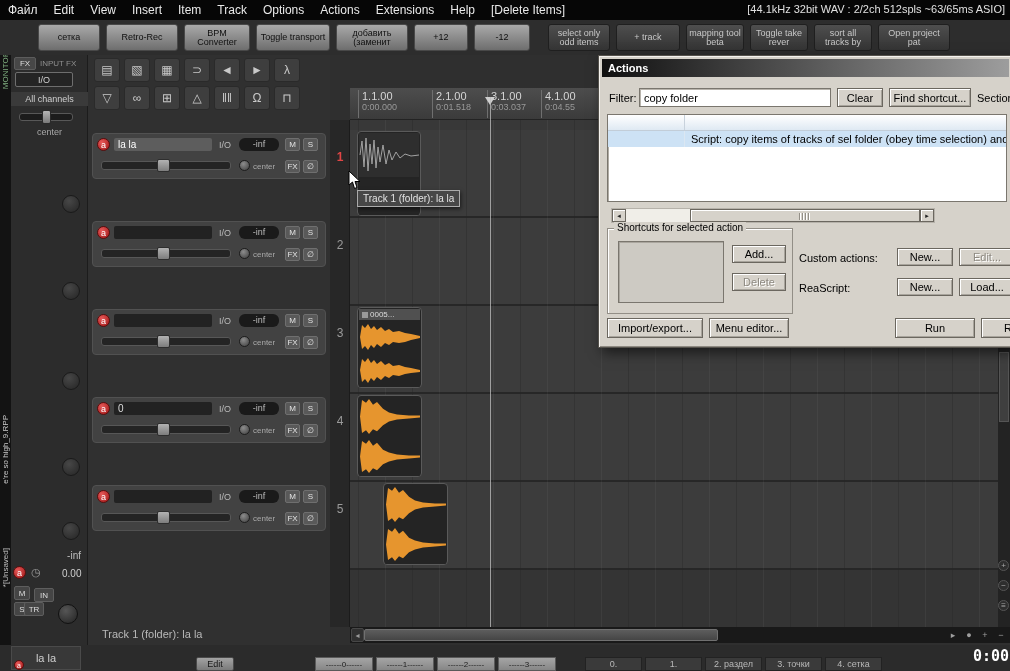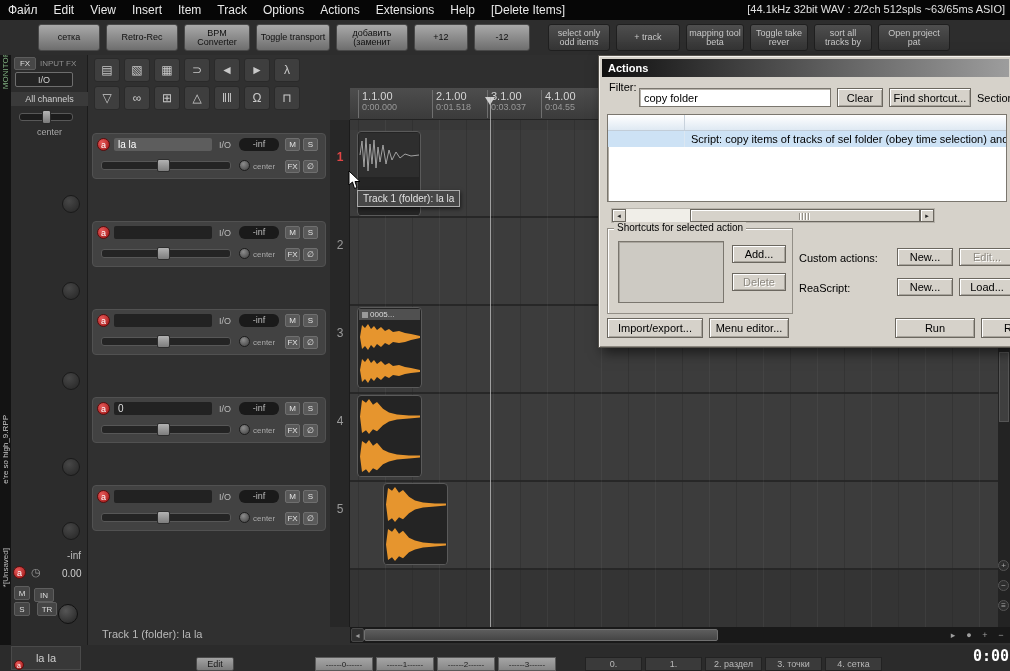--- a/index.html
+++ b/index.html
@@ -239,21 +239,21 @@
     <div class="mknob" style="top:317px"></div>
     <div class="mknob" style="top:403px"></div>
     <div class="mknob" style="top:467px"></div>
     <div class="minf">-inf</div>
     <div class="rec" style="position:absolute;left:2px;top:511px">a</div>
     <div class="mclock">◷</div>
     <div class="mgain">0.00</div>
     <div class="msq" style="left:3px;top:531px">M</div>
     <div class="msq" style="left:3px;top:547px">S</div>
     <div class="msq" style="left:23px;top:533px;width:20px">IN</div>
-    <div class="msq" style="left:26px;top:547px;width:20px">TR</div>
+    <div class="msq" style="left:13px;top:547px;width:20px">TR</div>
     <div class="mbigknob"></div>
   </div>
 
   <div class="tcp">
     <div class="tcp-tools">
       <button class="ticon">▤</button>
       <button class="ticon">▧</button>
       <button class="ticon">▦</button>
       <button class="ticon">⊃</button>
       <button class="ticon">◄</button>
@@ -467,21 +467,21 @@
     <div class="modetab" style="left:585px">0.</div>
     <div class="modetab" style="left:645px">1.</div>
     <div class="modetab" style="left:705px">2. раздел</div>
     <div class="modetab" style="left:765px">3. точки</div>
     <div class="modetab" style="left:825px">4. сетка</div>
     <div class="timedisp">0:00</div>
   </div>
 
   <div class="dialog">
     <div class="dtitle">Actions</div>
-    <div class="dlabel" style="left:10px;top:25px">Filter:</div>
+    <div class="dlabel" style="left:10px;top:36px">Filter:</div>
     <input class="winput" style="left: 40px; top: 32px; width: 192px; height: 19px;" value="copy folder">
     <button class="wbtn" style="left:238px;top:32px;width:46px;height:19px">Clear</button>
     <button class="wbtn" style="left:290px;top:32px;width:82px;height:19px">Find shortcut...</button>
     <div class="dlabel" style="left:378px;top:36px">Section:</div>
 
     <div class="dlist">
       <div class="dhead">
         <div class="dhcell c1"></div>
       </div>
       <div class="drow">

